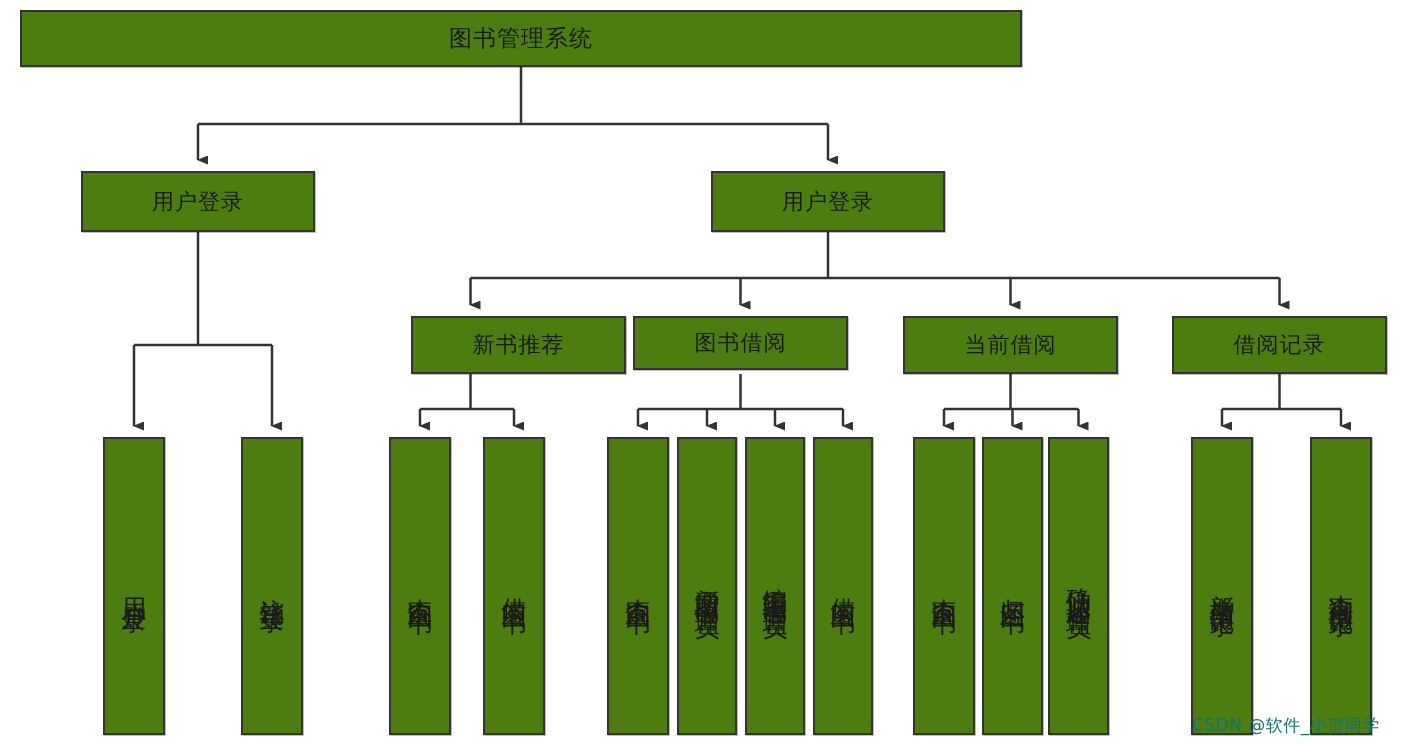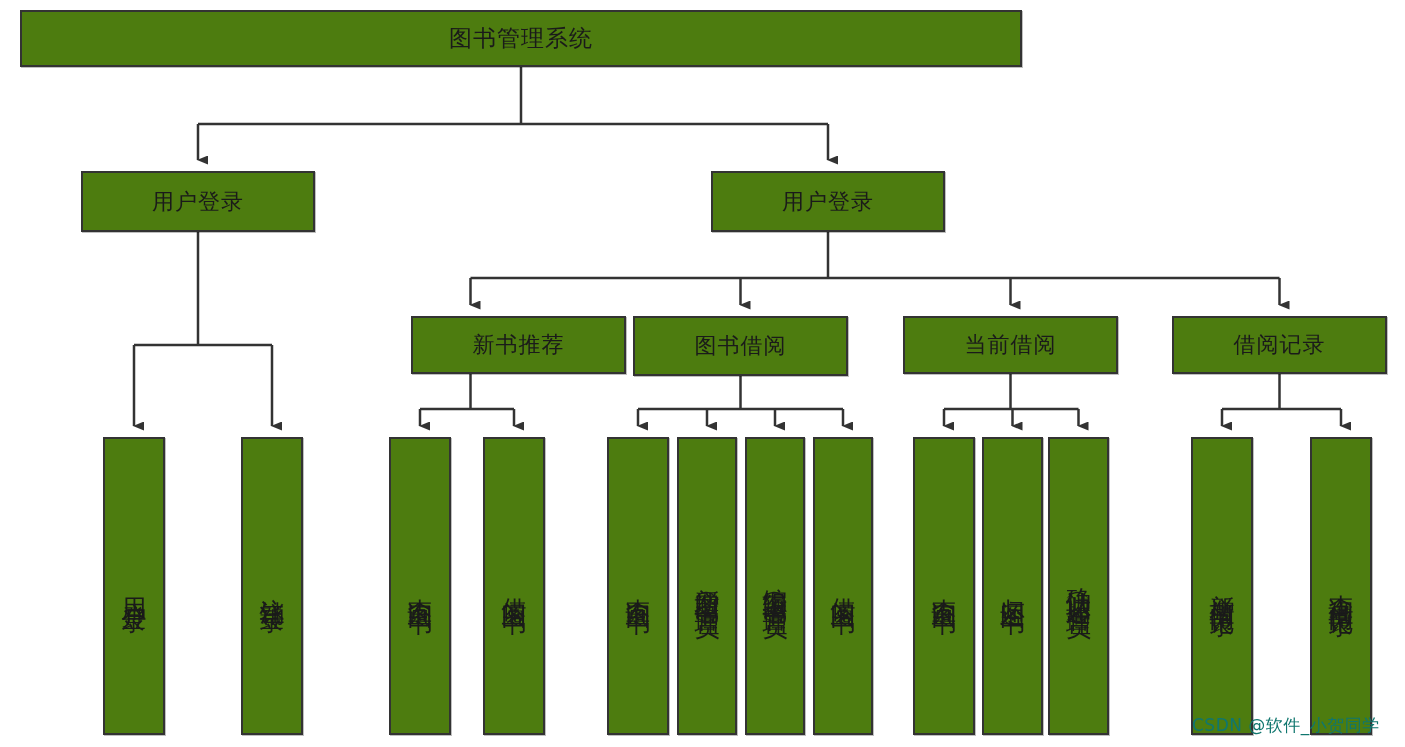--- a/index.html
+++ b/index.html
@@ -132,21 +132,21 @@
   <div class="node horizontal" style="left: 81px; top: 171px; width: 234px; height: 61px;">
     <span class="node-label">用户登录</span>
   </div>
   <div class="node horizontal" style="left: 711px; top: 171px; width: 234px; height: 61px;">
     <span class="node-label">用户登录</span>
   </div>
 
   <div class="node horizontal" style="left: 363px; top: 316px; width: 215px; height: 58px; margin-left: 48px;">
     <span class="node-label">新书推荐</span>
   </div>
-  <div class="node horizontal" style="left: 633px; top: 316px; width: 215px; height: 60px;">
+  <div class="node horizontal" style="left: 633px; top: 316px; width: 215px; height: 54px;">
     <span class="node-label">图书借阅</span>
   </div>
   <div class="node horizontal" style="left: 1172px; top: 316px; width: 215px; height: 58px;">
     <span class="node-label">借阅记录</span>
   </div>
   <div class="node horizontal" style="left: 903px; top: 316px; width: 215px; height: 58px;">
     <span class="node-label">当前借阅</span>
   </div>
 
   <div class="node vertical" style="left: 103px; top: 437px; width: 62px; height: 298px;">

